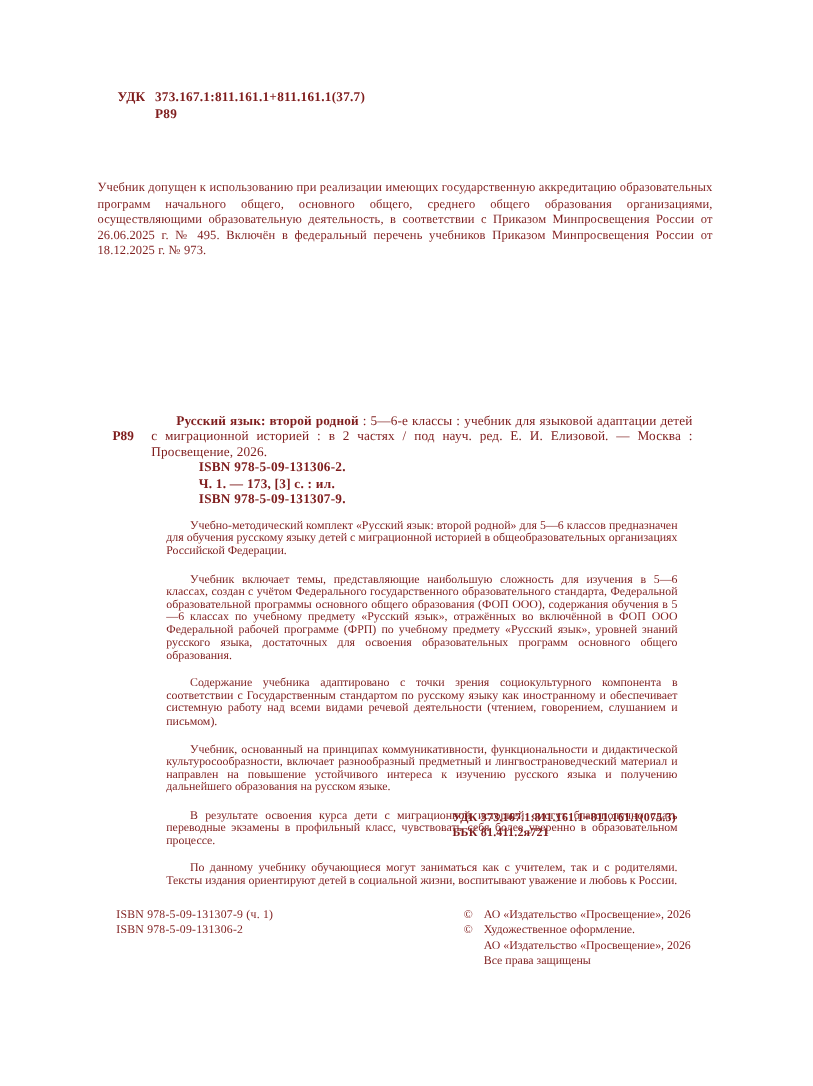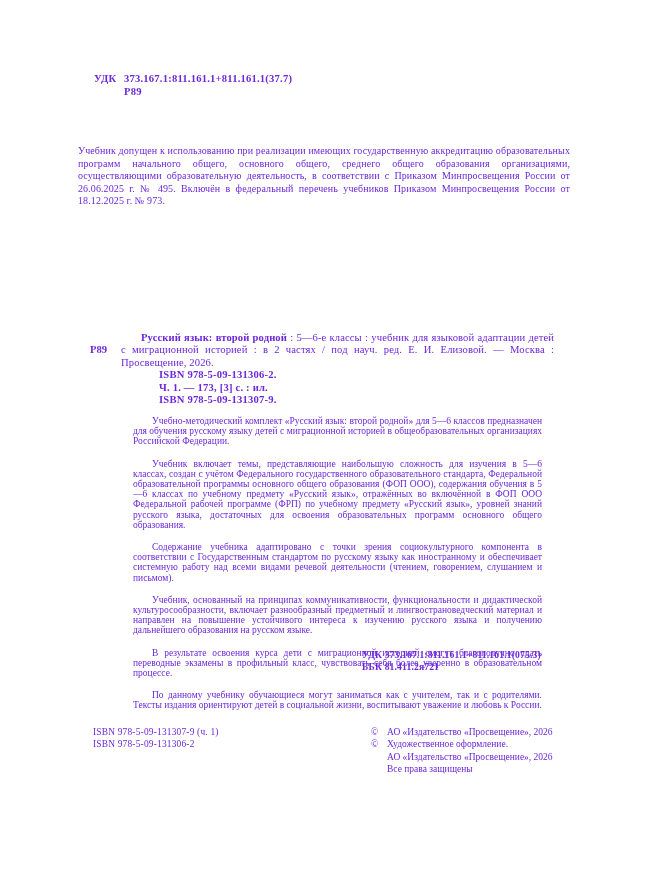--- a/index.html
+++ b/index.html
@@ -5,21 +5,21 @@
   html, body {
     margin: 0;
     padding: 0;
     background: #ffffff;
   }
   .page {
     position: relative;
     width: 650px;
     height: 869px;
     background: #ffffff;
-    color: #6d28d9;
+    color: #7f1d1d;
     font-family: "Liberation Serif", "DejaVu Serif", serif;
     overflow: hidden;
   }
   
   .top-codes {
     position: absolute;
     top: 72px;
     left: 94px;
     font-weight: bold;
     font-size: 10.6px;

